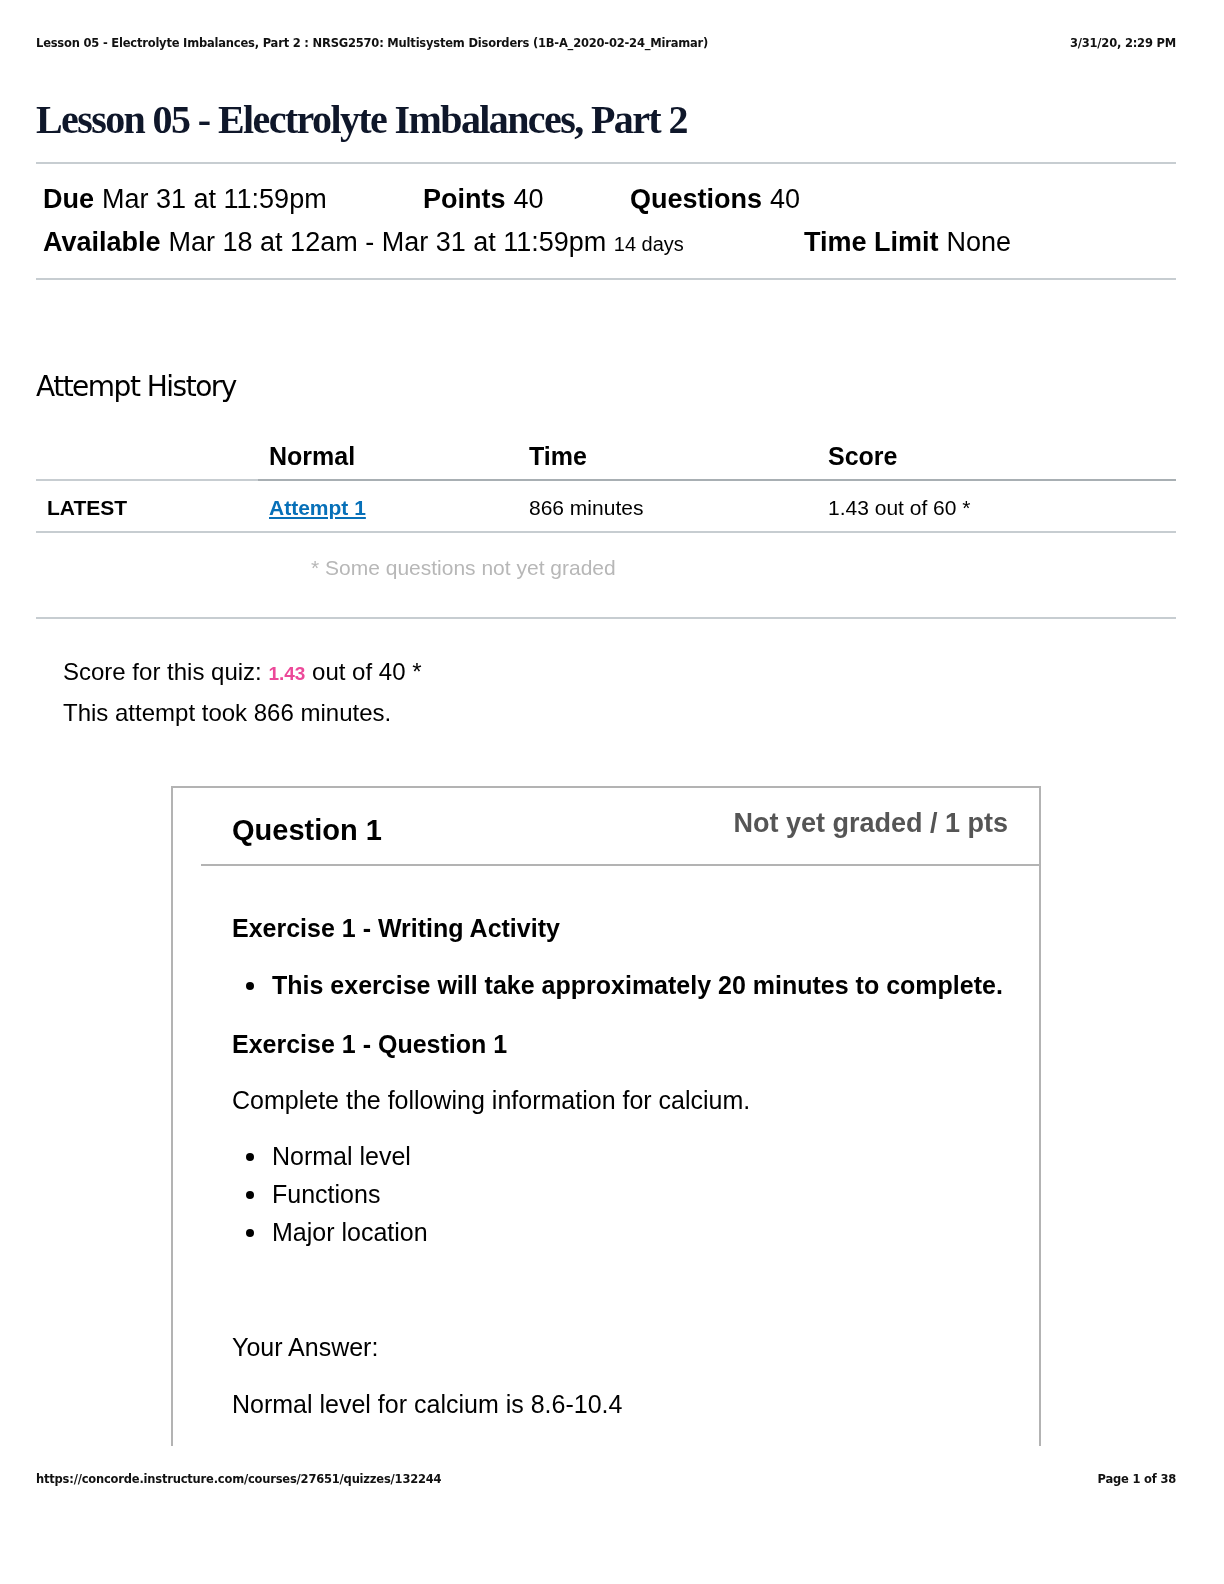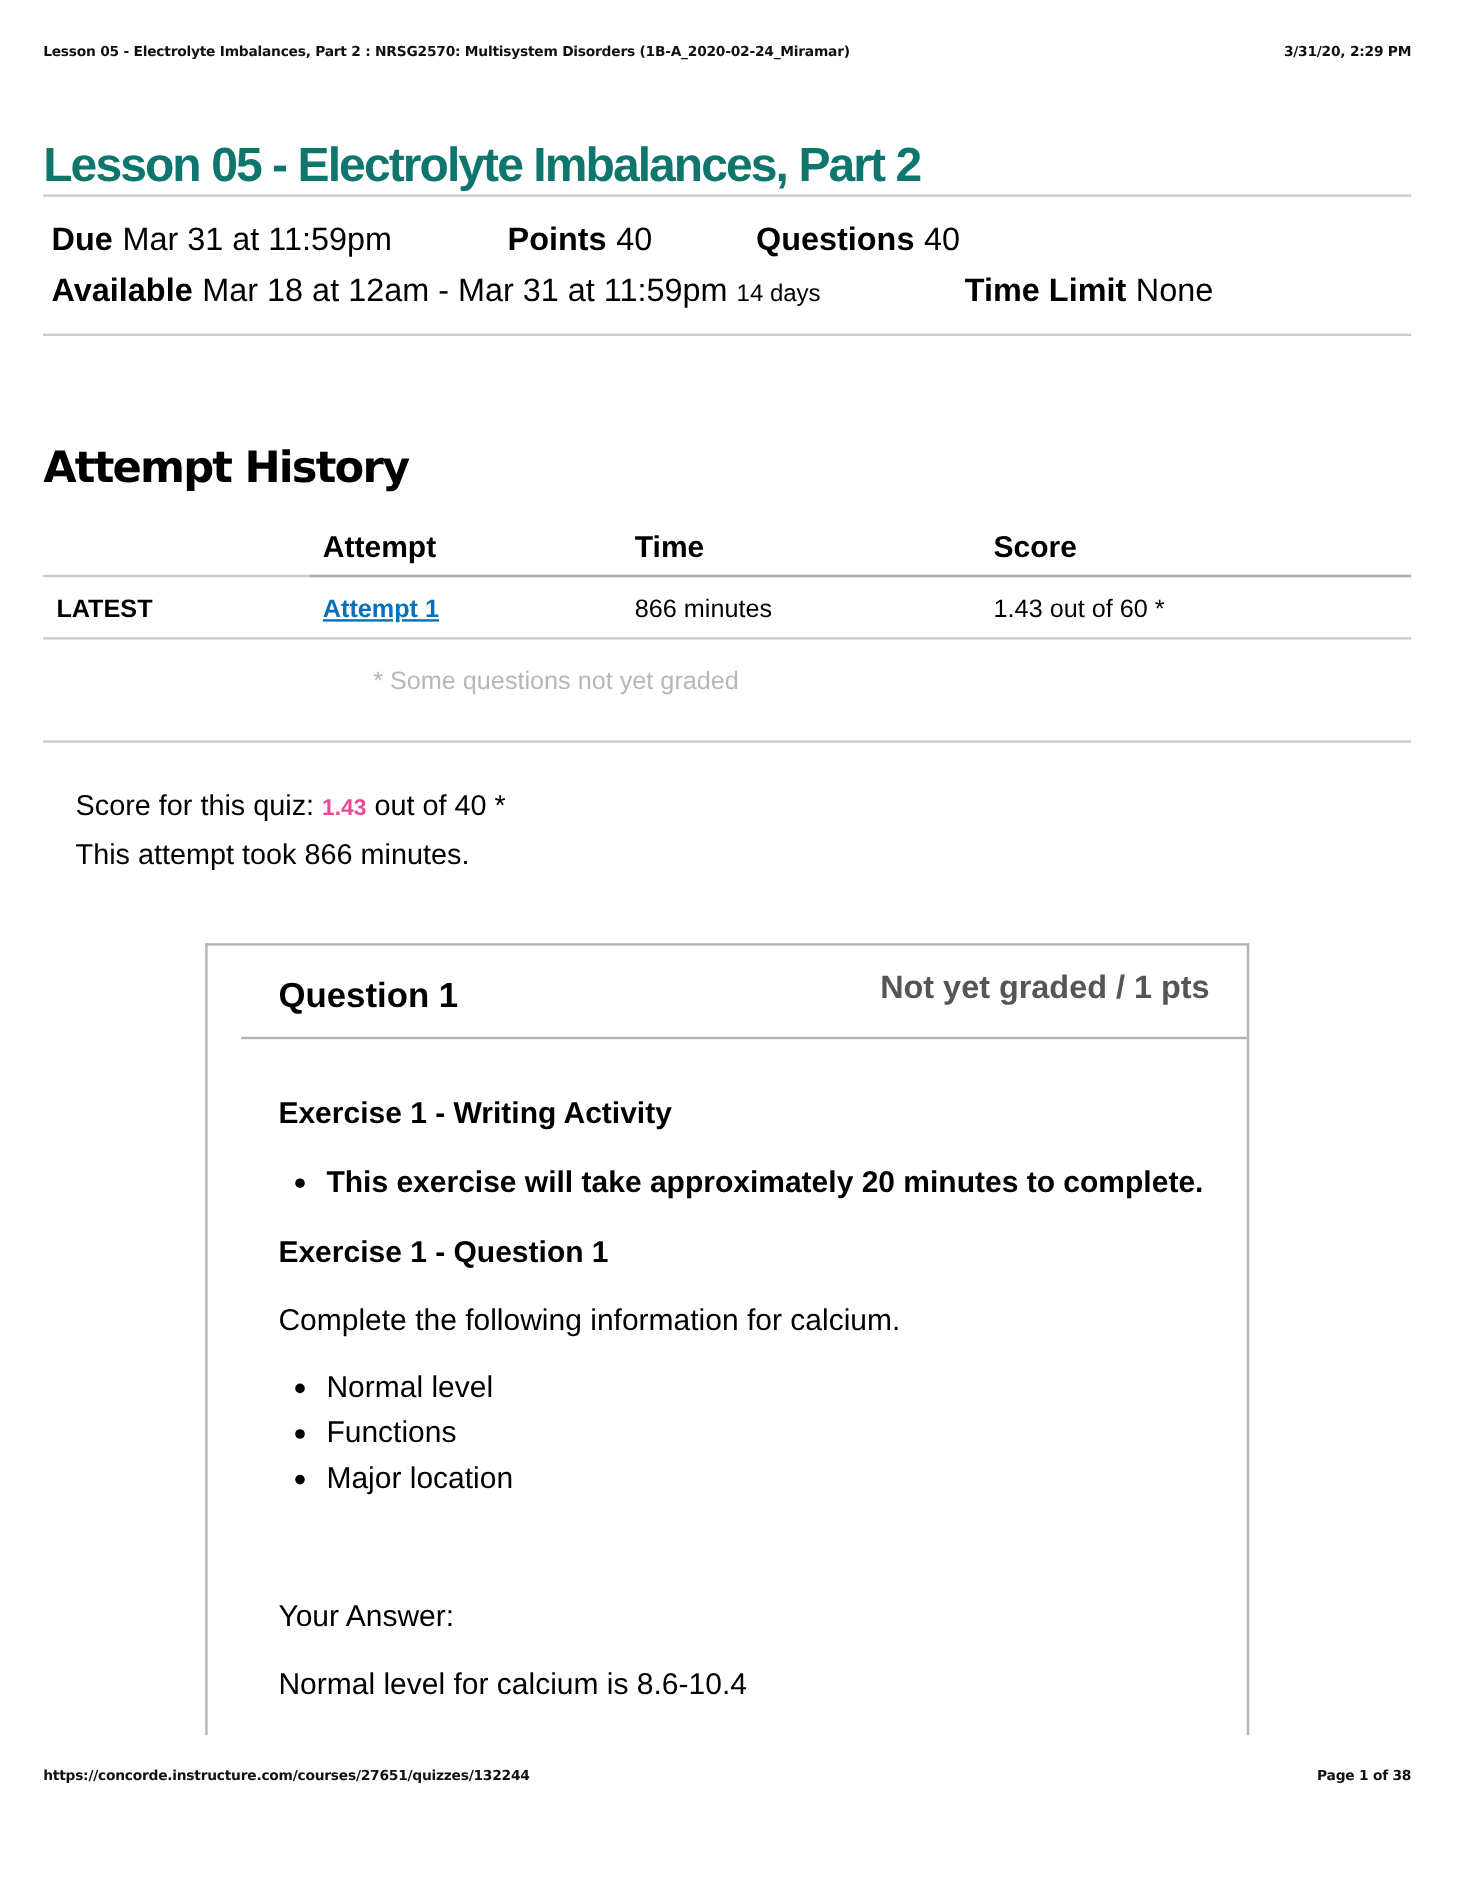--- a/index.html
+++ b/index.html
@@ -26,26 +26,25 @@
       font-weight: 600;
       letter-spacing: -0.2px;
     }
     .print-header { top: 36px; }
     .print-footer { top: 1472px; }
 
     .page-title {
       position: absolute;
       left: 36px;
       top: 96px;
-      font-family: Liberation Sans, sans-serif;
+      font-family: Liberation Serif, serif;
       font-size: 40px;
       font-weight: bold;
       letter-spacing: -1.6px;
-      color: #0f766e;
-      margin-top: 20px;
+      color: #0f172a;
     }
     .hr {
       position: absolute;
       left: 36px;
       width: 1140px;
       height: 2px;
       background: #c7cdd1;
     }
     .meta {
       position: absolute;
@@ -55,23 +54,23 @@
     }
     .meta b { font-weight: bold; margin-right: 8px; }
     .meta .small { font-size: 20px; }
     .meta-item { position: absolute; white-space: nowrap; top: 0; }
 
     .section-title {
       position: absolute;
       left: 36px;
       top: 370px;
       font-family: "DejaVu Sans", sans-serif;
-      font-size: 36px;
+      font-size: 28px;
       letter-spacing: -1.5px;
-      font-weight: bold;
+      font-weight: normal;
     }
     .attempt-table {
       position: absolute;
       left: 36px;
       top: 436px;
       width: 1140px;
       font-size: 21px;
     }
     .th {
       position: absolute;
@@ -199,21 +198,21 @@
   </span>
   <span class="meta-item" style="left:761px;">
     <b>Time Limit</b><span>None</span>
   </span>
 </div>
 <div class="hr" style="top:278px;"></div>
 
 <h2 class="section-title">Attempt History</h2>
 
 <div class="attempt-table">
-  <span class="th" style="left:233px;">Attempt</span>
+  <span class="th" style="left:233px;">Normal</span>
   <span class="th" style="left:493px;">Time</span>
   <span class="th" style="left:792px;">Score</span>
   <div class="tr-line" style="top:43px;"></div>
   <div class="tr-line dark" style="top:43px;"></div>
 
   <div>
     <span class="td latest" style="top:60px;">LATEST</span>
     <span class="td" style="left:233px;">
       <a href="#">Attempt 1</a>
     </span>

